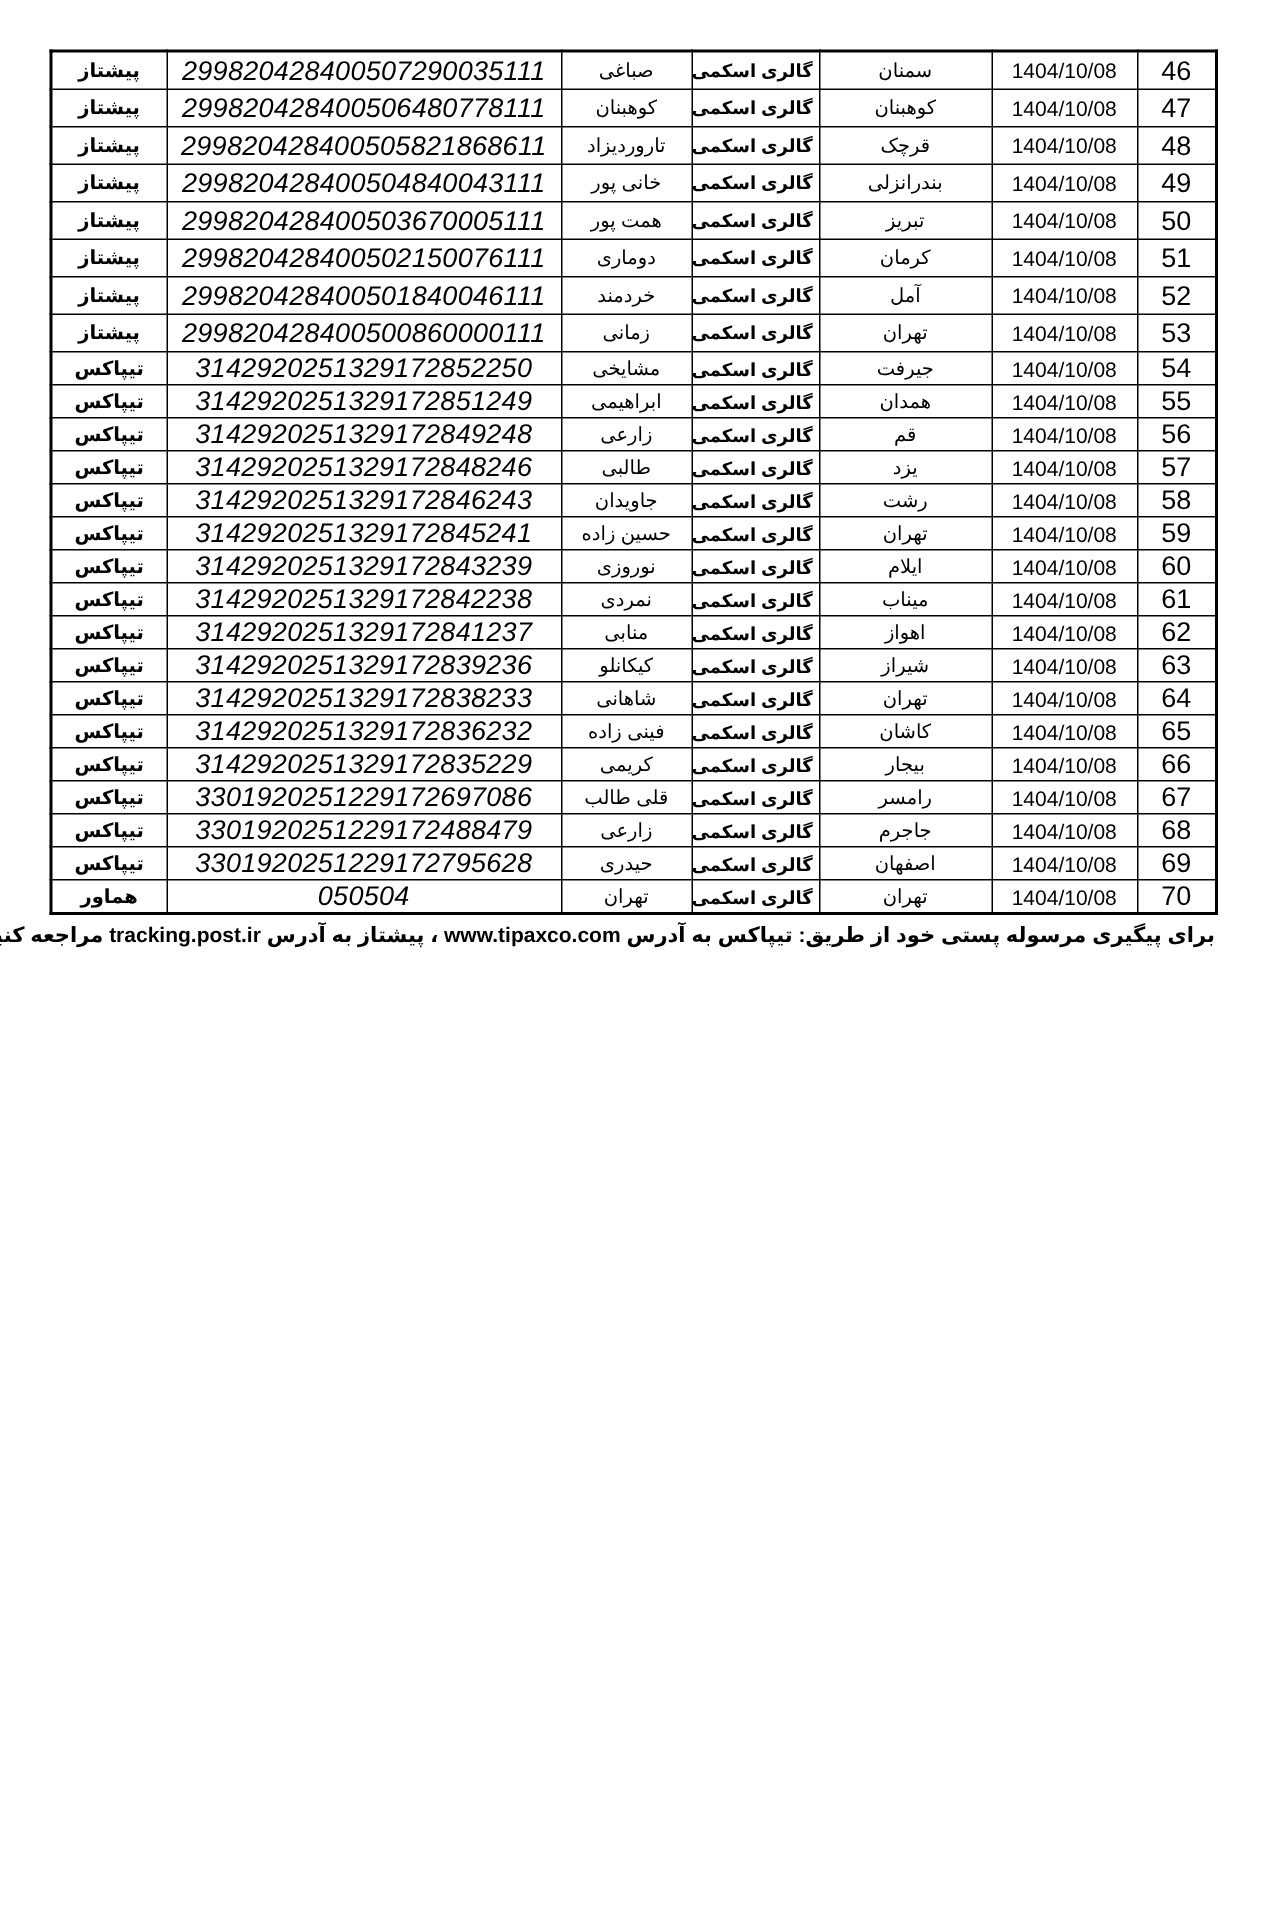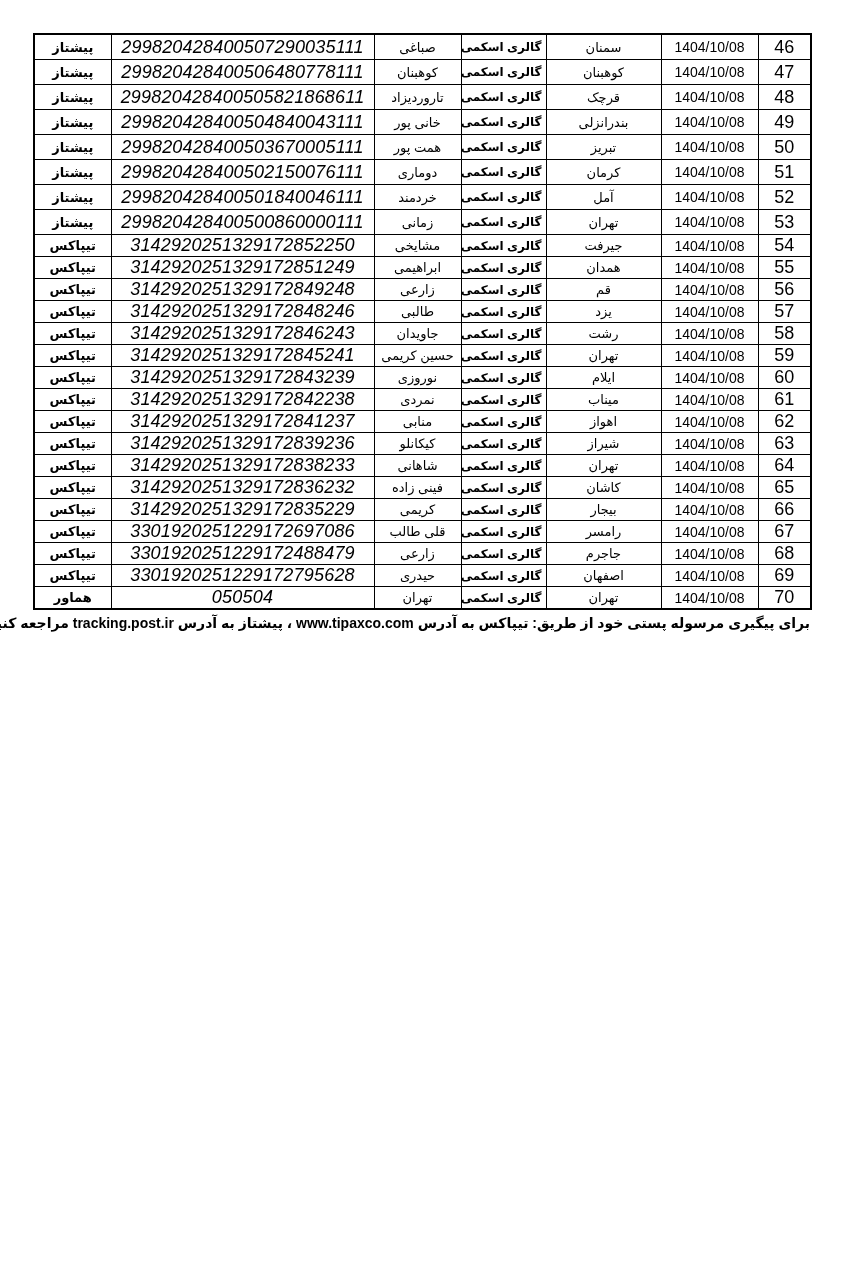--- a/index.html
+++ b/index.html
@@ -213,21 +213,21 @@
           <td class="cell-sender">گالری اسکمی</td>
           <td class="cell-name">جاویدان</td>
           <td class="cell-tracking">3142920251329172846243</td>
           <td class="cell-service">تیپاکس</td>
         </tr>
         <tr class="row-short">
           <td class="cell-no">59</td>
           <td class="cell-date">1404/10/08</td>
           <td class="cell-city">تهران</td>
           <td class="cell-sender">گالری اسکمی</td>
-          <td class="cell-name">حسین کریمی</td>
+          <td class="cell-name">حسین زاده</td>
           <td class="cell-tracking">3142920251329172845241</td>
           <td class="cell-service">تیپاکس</td>
         </tr>
         <tr class="row-short">
           <td class="cell-no">60</td>
           <td class="cell-date">1404/10/08</td>
           <td class="cell-city">ایلام</td>
           <td class="cell-sender">گالری اسکمی</td>
           <td class="cell-name">نوروزی</td>
           <td class="cell-tracking">3142920251329172843239</td>

